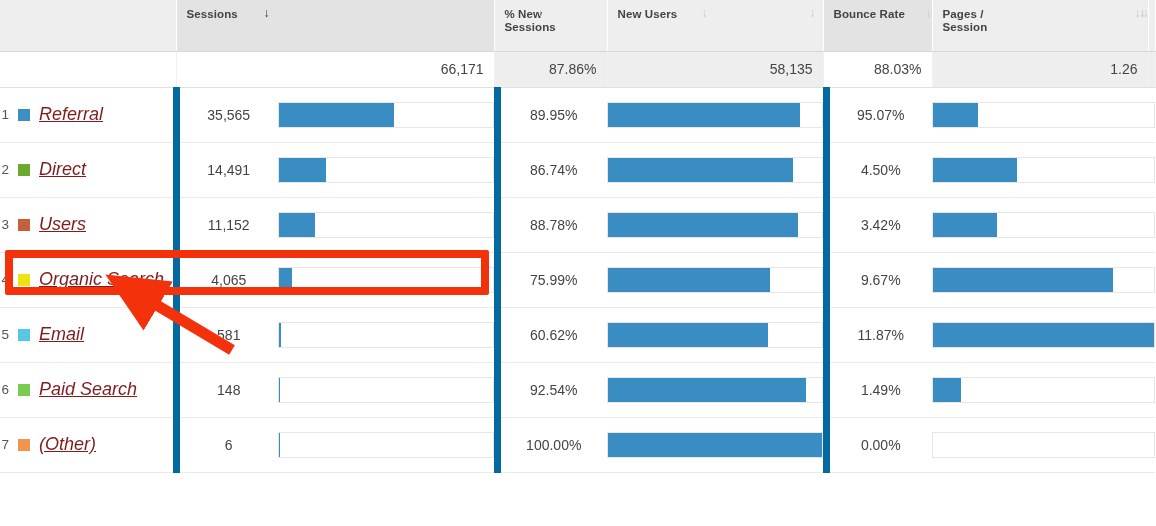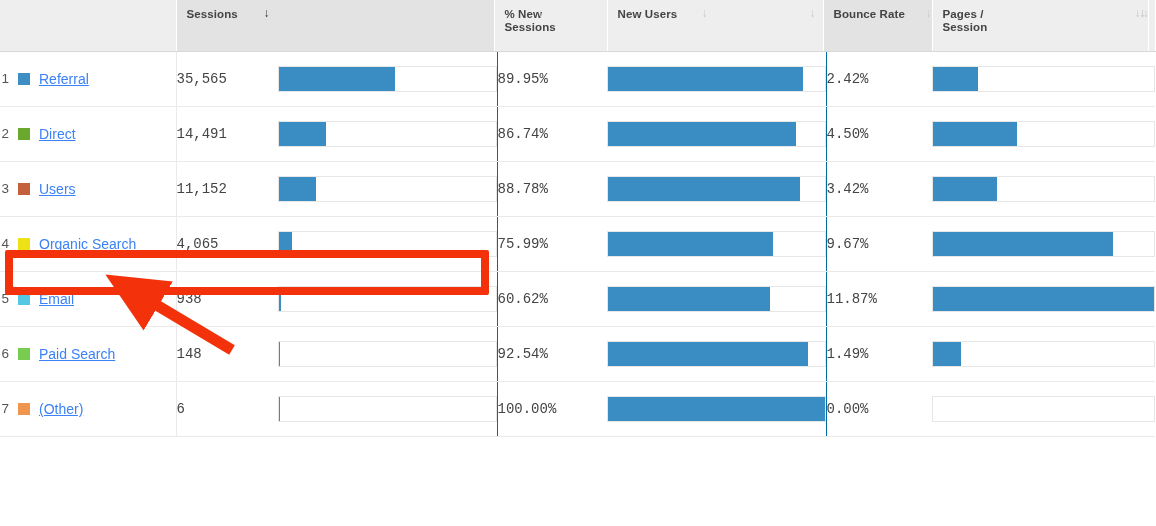--- a/index.html
+++ b/index.html
@@ -84,40 +84,39 @@
   tr.data-row { height: 55px; }
   tr.data-row td {
     border-bottom: 1px solid #eaeaea;
     font-size: 14px;
     color: #444;
     vertical-align: middle;
     background: #ffffff;
     padding: 0;
   }
   td.num {
-    text-align: left;
+    text-align: center;
     padding: 0 12px 0 6px;
     background: #f8f8f8;
-    border-left: 1px solid #0369a1;
-    font-family: Liberation Mono, monospace;
+    border-left: 7px solid #0369a1;
   }
   td.barcell {
     padding: 0 14px 0 4px;
     background: #ffffff;
   }
   td.label-cell {
     padding-left: 14px;
     background: #ffffff;
     border-right: 1px solid #eaeaea;
   }
 
   .label-wrap { display: flex; align-items: center; gap: 9px; }
   .rank { font-size: 13.5px; color: #555; min-width: 9px; text-align: right; }
   .swatch { width: 12px; height: 12px; display: inline-block; flex: none; }
-  .chan-name { font-size: 14px; color: #3b82f6; }
+  .chan-name { font-size: 18px; color: #7f1d1d; font-style: italic; }
 
   
   .bar-track {
     height: 26px;
     border: 1px solid #e6e6e6;
     background: #ffffff;
     position: relative;
     width: 100%;
   }
   .bar-fill {
@@ -198,20 +197,32 @@
       <th>
 
         <span class="sort-arrow">↓</span>
       </th>
       <th colspan="2">
 
         <span class="sort-arrow" style="right:11px;">↓</span>
       </th>
     </tr>
 
+    <tr class="totals-row">
+      <td class="blank"></td>
+      <td class="white" colspan="2">66,171</td>
+      <td colspan="2">87.86%</td>
+      <td>58,135</td>
+      <td class="white" colspan="2">88.03%</td>
+      <td>1.26</td>
+      <td colspan="2">00:00:41</td>
+      <td class="white" colspan="2">3.59%</td>
+      <td>2,378</td>
+      <td colspan="2">$0.00</td>
+    </tr>
     </tbody>
 
     <tbody id="rows-body">
         <tr class="data-row">
           <td class="label-cell">
             <div class="label-wrap">
               <span class="rank">1</span>
               <span class="swatch" style="background:#3d8ec2"></span>
               <a class="chan-name" href="#">Referral</a>
             </div>
@@ -221,21 +232,21 @@
             <div class="bar-track">
               <div class="bar-fill" style="width:53.7%"></div>
             </div>
           </td>
           <td class="num">89.95%</td>
           <td class="barcell" colspan="2">
             <div class="bar-track">
               <div class="bar-fill" style="width:89.95%"></div>
             </div>
           </td>
-          <td class="num">2.42%</td>
+          <td class="num">95.07%</td>
           <td class="barcell" colspan="3">
             <div class="bar-track">
               <div class="bar-fill" style="width:20.4%"></div>
             </div>
           </td>
         </tr>
         <tr class="data-row">
           <td class="label-cell">
             <div class="label-wrap">
               <span class="rank">2</span>
@@ -317,21 +328,21 @@
           </td>
         </tr>
         <tr class="data-row">
           <td class="label-cell">
             <div class="label-wrap">
               <span class="rank">5</span>
               <span class="swatch" style="background:#55c8e3"></span>
               <a class="chan-name" href="#">Email</a>
             </div>
           </td>
-          <td class="num">938</td>
+          <td class="num">581</td>
           <td class="barcell" colspan="2">
             <div class="bar-track">
               <div class="bar-fill" style="width:1.1%"></div>
             </div>
           </td>
           <td class="num">60.62%</td>
           <td class="barcell" colspan="2">
             <div class="bar-track">
               <div class="bar-fill" style="width:74.93%"></div>
             </div>

